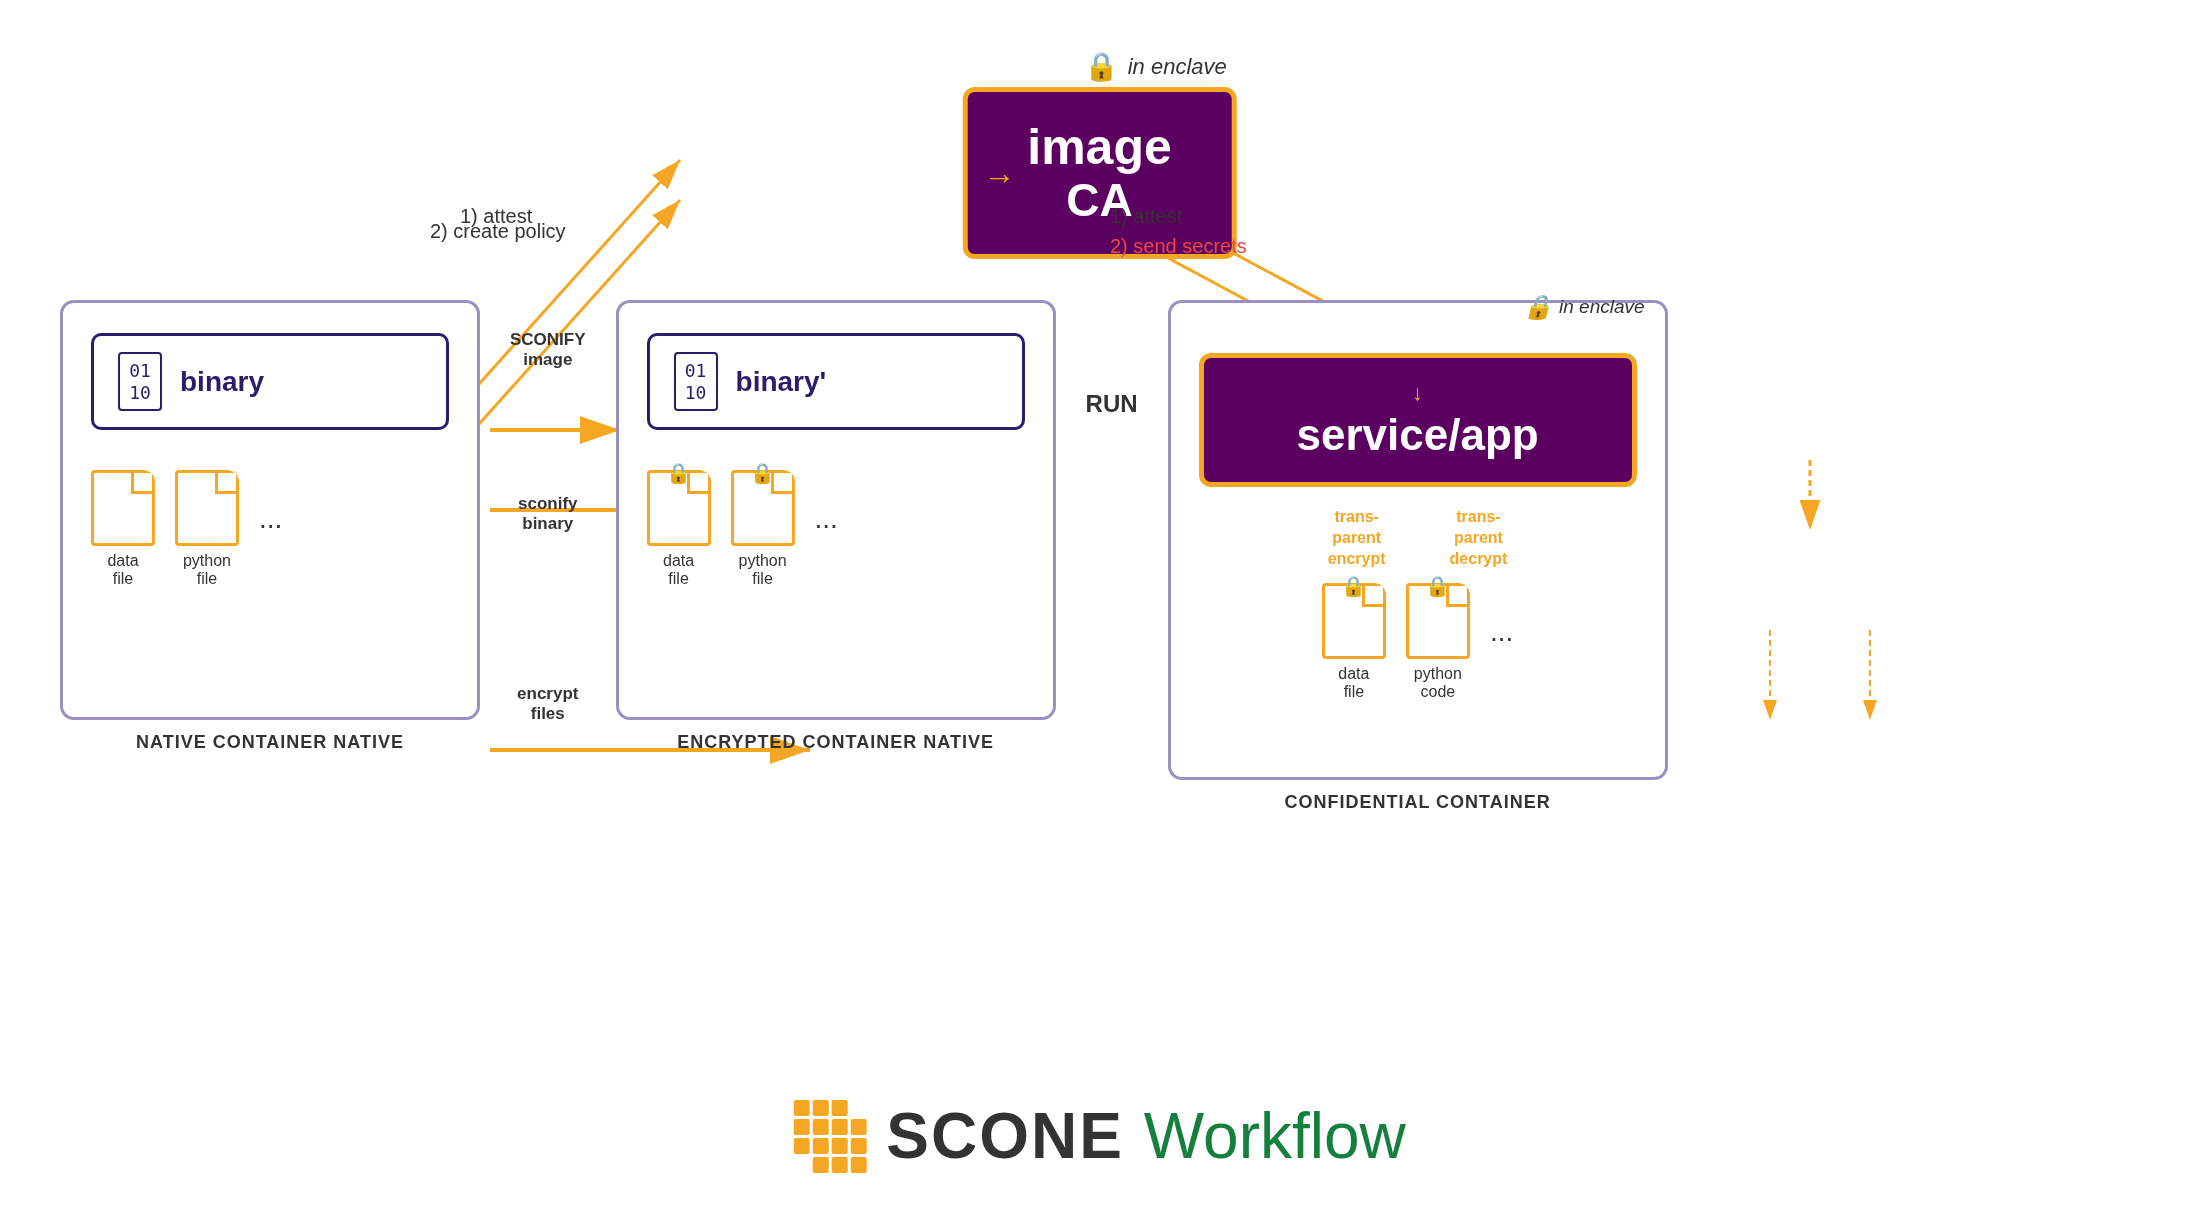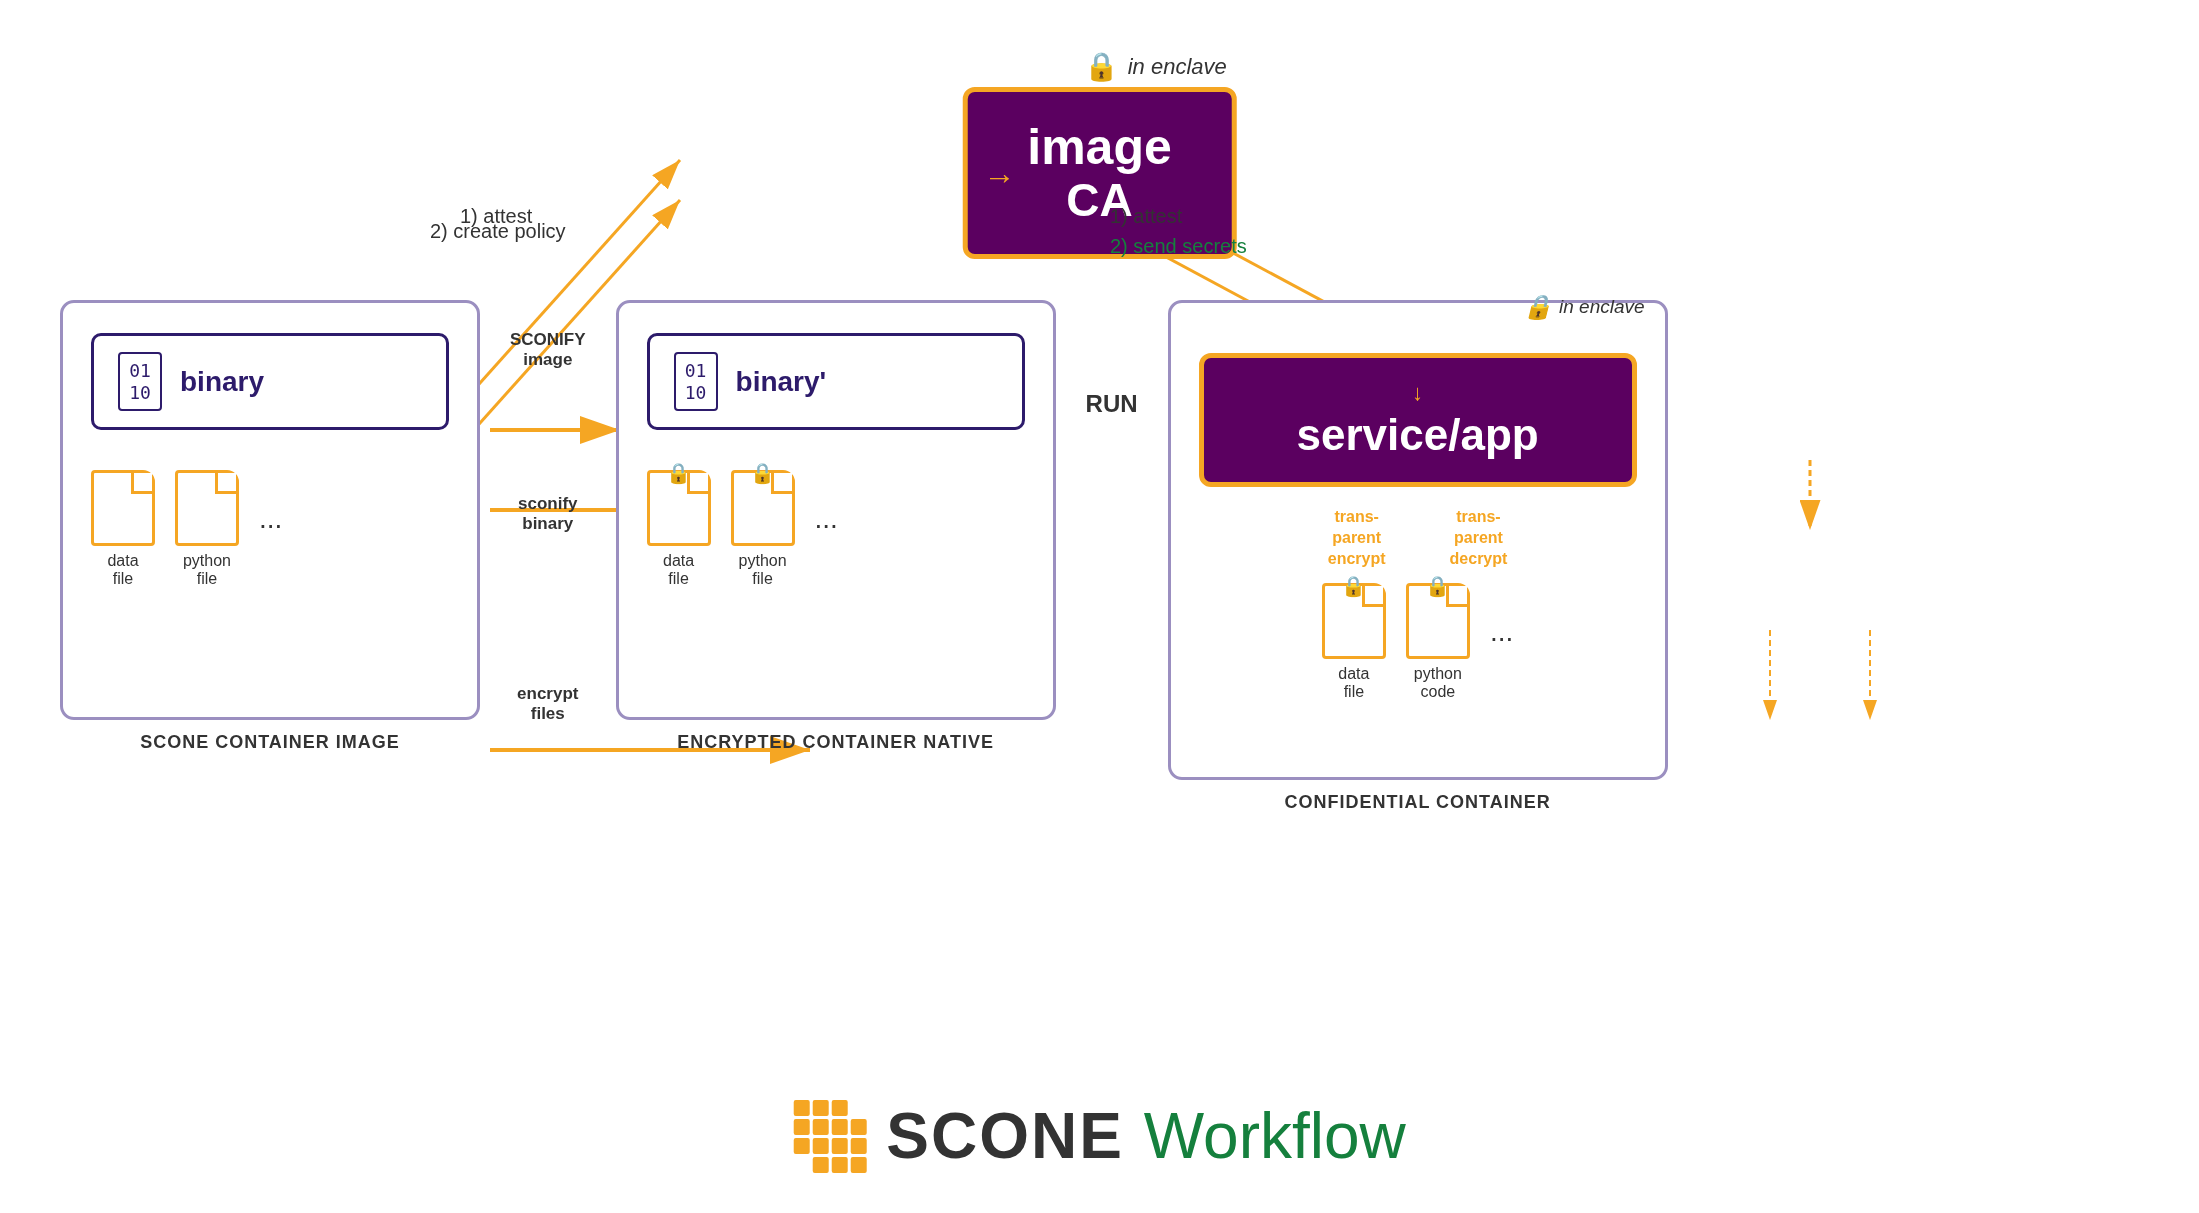--- a/index.html
+++ b/index.html
@@ -330,21 +330,21 @@
     <div style="font-size:20px; color:#333; font-weight:500;">1) attest</div>
   </div>
   <div style="position:absolute; top:220px; left:430px; z-index:10;">
     <div style="font-size:20px; color:#333; font-weight:500;">2) create policy</div>
   </div>
 
   <div style="position:absolute; top:205px; left:1110px; z-index:10;">
     <div style="font-size:20px; color:#333; font-weight:500;">1) attest</div>
   </div>
   <div style="position:absolute; top:235px; left:1110px; z-index:10;">
-    <div style="font-size:20px; color:#15803d; font-weight:500;">2) send secrets</div>
+    <div style="font-size:20px; color:#ef4444; font-weight:500;">2) send secrets</div>
   </div>
 
   <div class="containers-row">
 
     <div class="container-box native-box">
 
       <div class="binary-card">
         <div class="binary-icon">
           <div>01</div>
           <div>10</div>
@@ -357,21 +357,21 @@
           <div class="file-shape"></div>
           <div class="file-text">data<br>file</div>
         </div>
         <div class="file-icon">
           <div class="file-shape"></div>
           <div class="file-text">python<br>file</div>
         </div>
         <div class="dots-label">...</div>
       </div>
 
-      <div class="container-label">SCONE CONTAINER IMAGE</div>
+      <div class="container-label">NATIVE CONTAINER NATIVE</div>
     </div>
 
     <div style="display:flex; flex-direction:column; align-items:center; padding: 10px 30px; gap:10px; margin-top:20px;">
 
       <div style="font-size:17px; color:#333; font-weight:600; text-align:center; margin-bottom:4px;">SCONIFY<br>image</div>
 
       <div style="height:60px;"></div>
 
       <div style="font-size:17px; color:#333; font-weight:600; text-align:center; margin-top:40px;">sconify<br>binary</div>
       <div style="height:80px;"></div>

